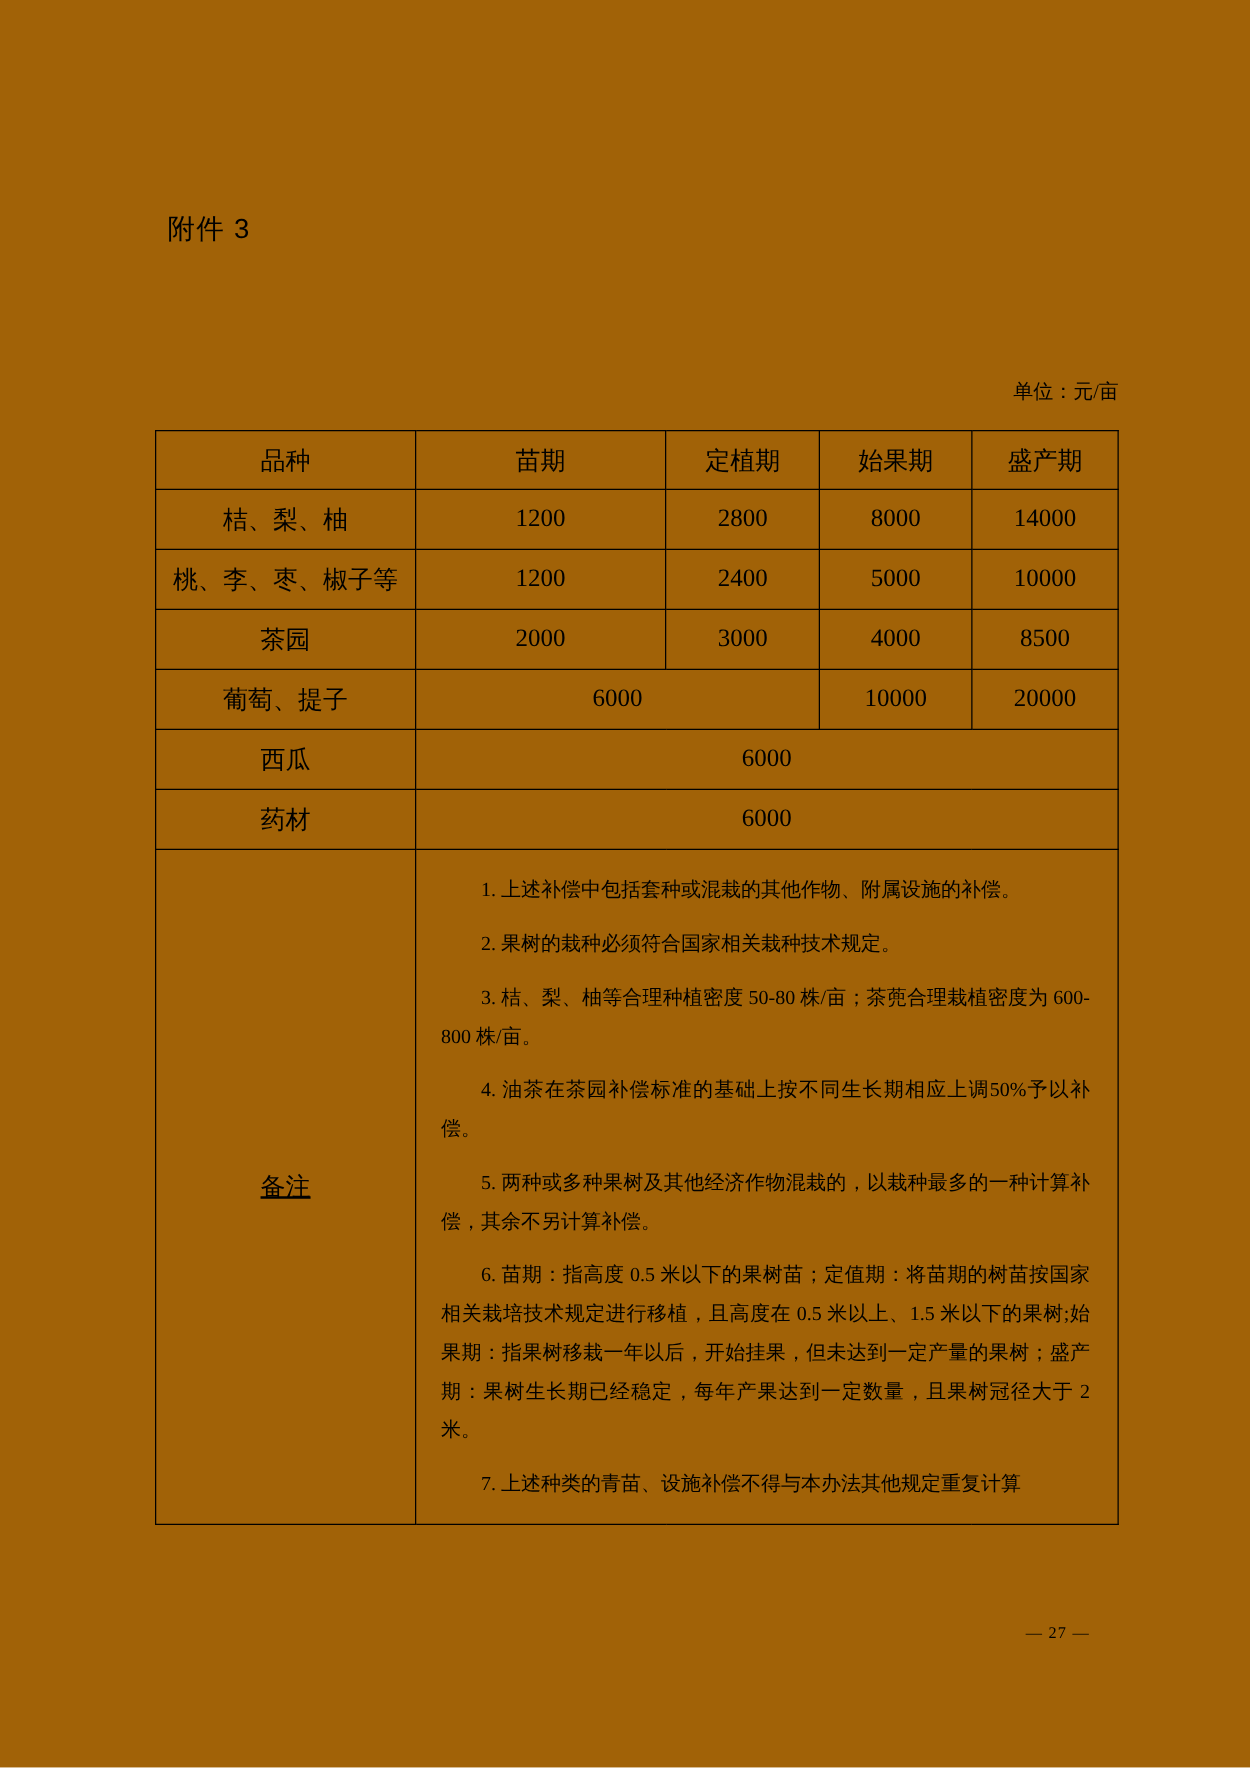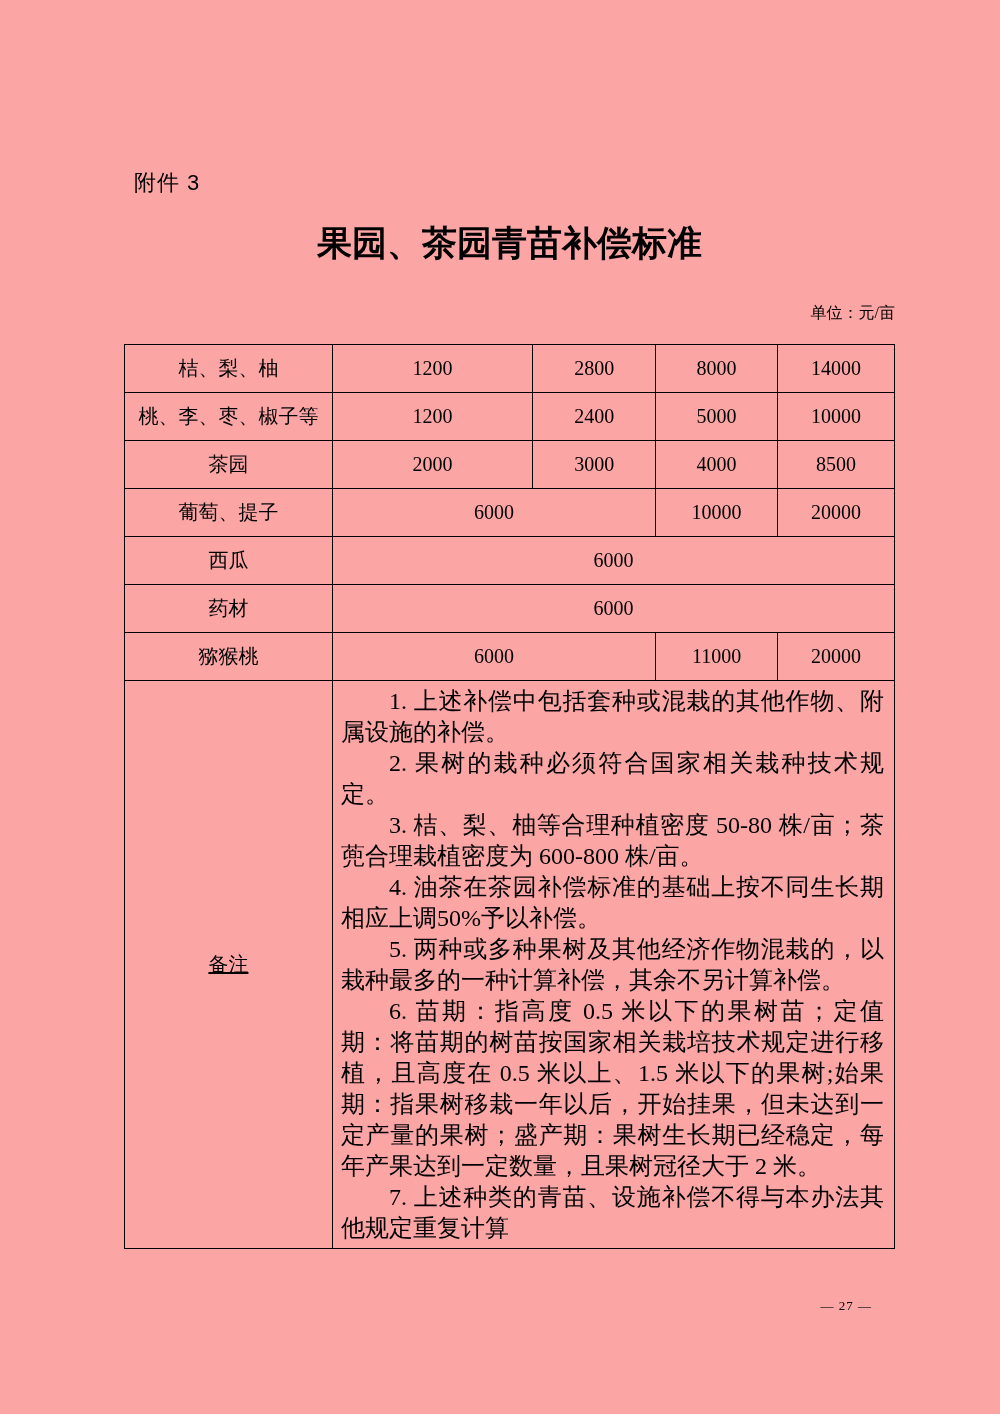--- a/index.html
+++ b/index.html
@@ -1,21 +1,21 @@
 <!DOCTYPE html>
 <html><head>
 <meta charset="utf-8">
 <style>
   html,body { margin:0; padding:0; background:#ffffff; }
   body {
     width:1000px; height:1414px;
     color:#000;
     font-family:"Liberation Serif", serif;
   }
-  .page { position:relative; width:1000px; height:1414px; background:#fca5a5; overflow:hidden; }
+  .page { position:relative; width:1000px; height:1414px; background:#a16207; overflow:hidden; }
 
   .attachment {
     position:absolute; left:134px; top:168px;
     font-family:"Liberation Sans", sans-serif;
     font-size:22px; letter-spacing:1px;
   }
   .doc-title {
     position:absolute; left:124px; top:220px; width:771px;
     text-align:center;
     font-size:35px; font-weight:bold;
@@ -43,57 +43,63 @@
   }
   .comp-table tr.hdr  { height:47px; }
   .comp-table tr.data { height:48px; }
 
   .comp-table td.notes-cell {
     text-align:left;
     vertical-align:top;
     padding:5px 10px 4px 8px;
   }
   .notes-cell p {
-    margin:0;
+    margin:12px;
     text-indent:2em;
     text-align:justify;
     line-height:31px;
-    font-size:24px;
+    font-size:16px;
   }
   .comp-table td.notes-label { font-size:20px;text-decoration:underline; }
   .comp-table tr.notes-row { height:498px; }
 
   .page-number {
     position:absolute; left:124px; top:1298px; width:748px;
     text-align:right;
     font-size:13px;
     letter-spacing:1px;
   }
 </style>
 </head>
 <body>
 
 <div class="page">
 
   <div class="attachment">附件 3</div>
 
-  <div class="doc-title">果园、茶园青苗补偿标准</div>
 
   <div class="unit-label">单位：元/亩</div>
 
   <table class="comp-table">
     <colgroup>
       <col style="width:27%">
       <col style="width:26%">
       <col style="width:16%">
       <col style="width:15.8%">
       <col style="width:15.2%">
     </colgroup>
 
     <tbody>
+        <tr class="hdr">
+      <th>品种</th>
+      <th>苗期</th>
+      <th>定植期</th>
+      <th>始果期</th>
+      <th>盛产期</th>
+    </tr>
 
     <tr class="data">
       <td>桔、梨、柚</td>
       <td>1200</td>
       <td>2800</td>
       <td>8000</td>
       <td>14000</td>
     </tr>
 
     <tr class="data">
@@ -123,26 +129,20 @@
     <tr class="data">
       <td>西瓜</td>
       <td colspan="4">6000</td>
     </tr>
 
     <tr class="data">
       <td>药材</td>
       <td colspan="4">6000</td>
     </tr>
 
-    <tr class="data">
-      <td>猕猴桃</td>
-      <td colspan="2">6000</td>
-      <td>11000</td>
-      <td>20000</td>
-    </tr>
 
     <tr class="notes-row">
       <td class="notes-label">备注</td>
       <td colspan="4" class="notes-cell">
         <p>1. 上述补偿中包括套种或混栽的其他作物、附属设施的补偿。</p>
         <p>2. 果树的栽种必须符合国家相关栽种技术规定。</p>
         <p>3. 桔、梨、柚等合理种植密度 50-80 株/亩；茶蔸合理栽植密度为 600-800 株/亩。</p>
         <p>4. 油茶在茶园补偿标准的基础上按不同生长期相应上调50%予以补偿。</p>
         <p>5. 两种或多种果树及其他经济作物混栽的，以栽种最多的一种计算补偿，其余不另计算补偿。</p>
         <p>6. 苗期：指高度 0.5 米以下的果树苗；定值期：将苗期的树苗按国家相关栽培技术规定进行移植，且高度在 0.5 米以上、1.5 米以下的果树;始果期：指果树移栽一年以后，开始挂果，但未达到一定产量的果树；盛产期：果树生长期已经稳定，每年产果达到一定数量，且果树冠径大于 2 米。</p>

